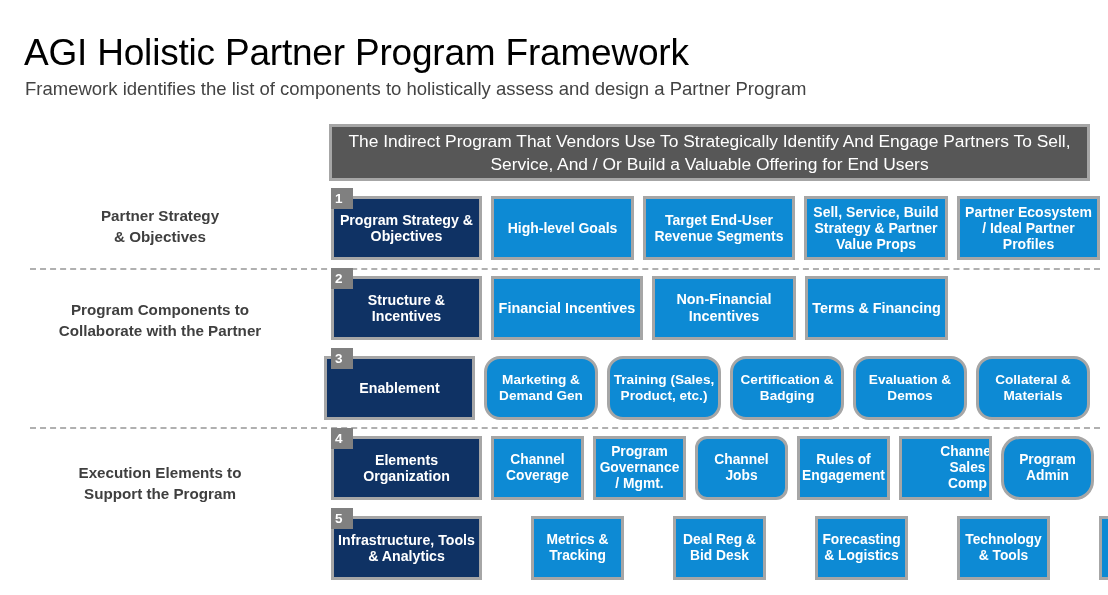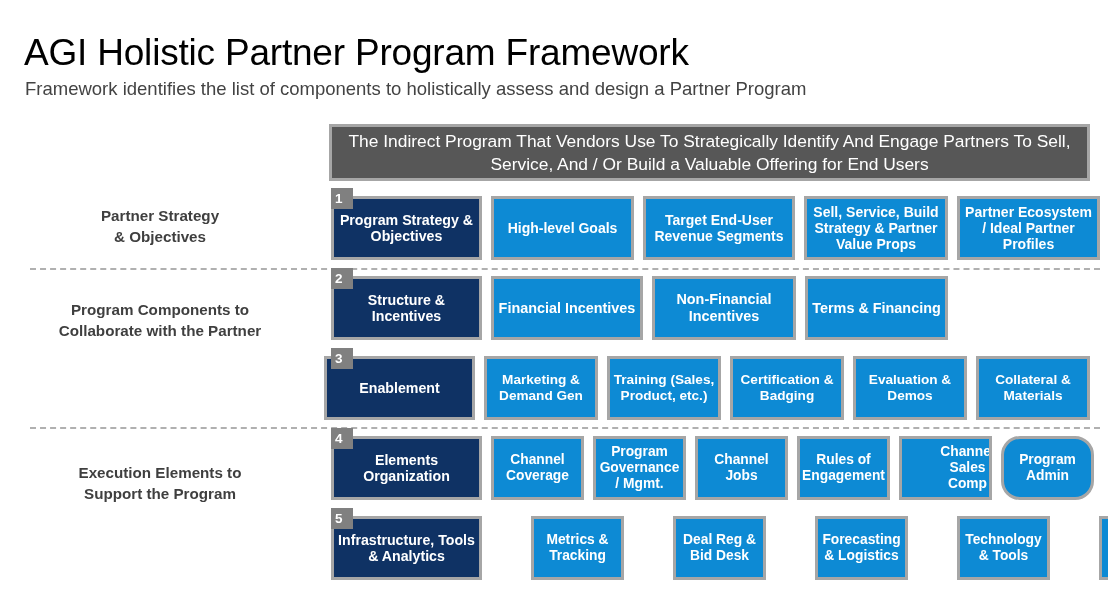--- a/index.html
+++ b/index.html
@@ -120,21 +120,21 @@
     flex: 0 0 151px;
     font-size: 14.2px;
   }
   .card.item {
     background: #0d8ad4;
   }
 
   
   #row-0 .card.item { font-size: 14px; }
   #row-1 .card.item { font-size: 14.4px; }
-  #row-2 .card.item { font-size: 13.6px; }
+  #row-2 .card.item { font-size: 13.6px; border-radius: 16px; }
   #row-3 .card.item { font-size: 13.8px; }
   #row-4 .card.item { font-size: 13.8px; margin-left: 40px; }
 
   
   .badge {
     position: absolute;
     width: 22px;
     height: 21px;
     background: #808080;
     color: #ffffff;
@@ -195,21 +195,21 @@
     <div class="card item" style="flex: 0 0 114px;">Marketing &amp; Demand Gen</div>
     <div class="card item" style="flex: 0 0 114px;">Training (Sales, Product, etc.)</div>
     <div class="card item" style="flex: 0 0 114px;">Certification &amp; Badging</div>
     <div class="card item" style="flex: 0 0 114px;">Evaluation &amp; Demos</div>
     <div class="card item" style="flex: 0 0 114px;">Collateral &amp; Materials</div>
   </div>
 <div class="row" id="row-3">
     <div class="card lead">Elements Organization</div>
     <div class="card item" style="flex: 0 0 93px;">Channel Coverage</div>
     <div class="card item" style="flex: 0 0 93px;">Program Governance / Mgmt.</div>
-    <div class="card item" style="flex: 0 0 93px;">Channel Jobs</div>
+    <div class="card item" style="flex: 0 0 93px; border-radius: 12px;">Channel Jobs</div>
     <div class="card item" style="flex: 0 0 93px;">Rules of Engagement</div>
     <div class="card item" style="flex: 0 0 93px; padding-left: 47px;">Channel Sales Comp</div>
     <div class="card item" style="flex: 0 0 93px; border-radius: 19px;">Program Admin</div>
   </div>
 <div class="row" id="row-4">
     <div class="card lead">Infrastructure, Tools &amp; Analytics</div>
     <div class="card item" style="flex: 0 0 93px;">Metrics &amp; Tracking</div>
     <div class="card item" style="flex: 0 0 93px;">Deal Reg &amp; Bid Desk</div>
     <div class="card item" style="flex: 0 0 93px;">Forecasting &amp; Logistics</div>
     <div class="card item" style="flex: 0 0 93px;">Technology &amp; Tools</div>

